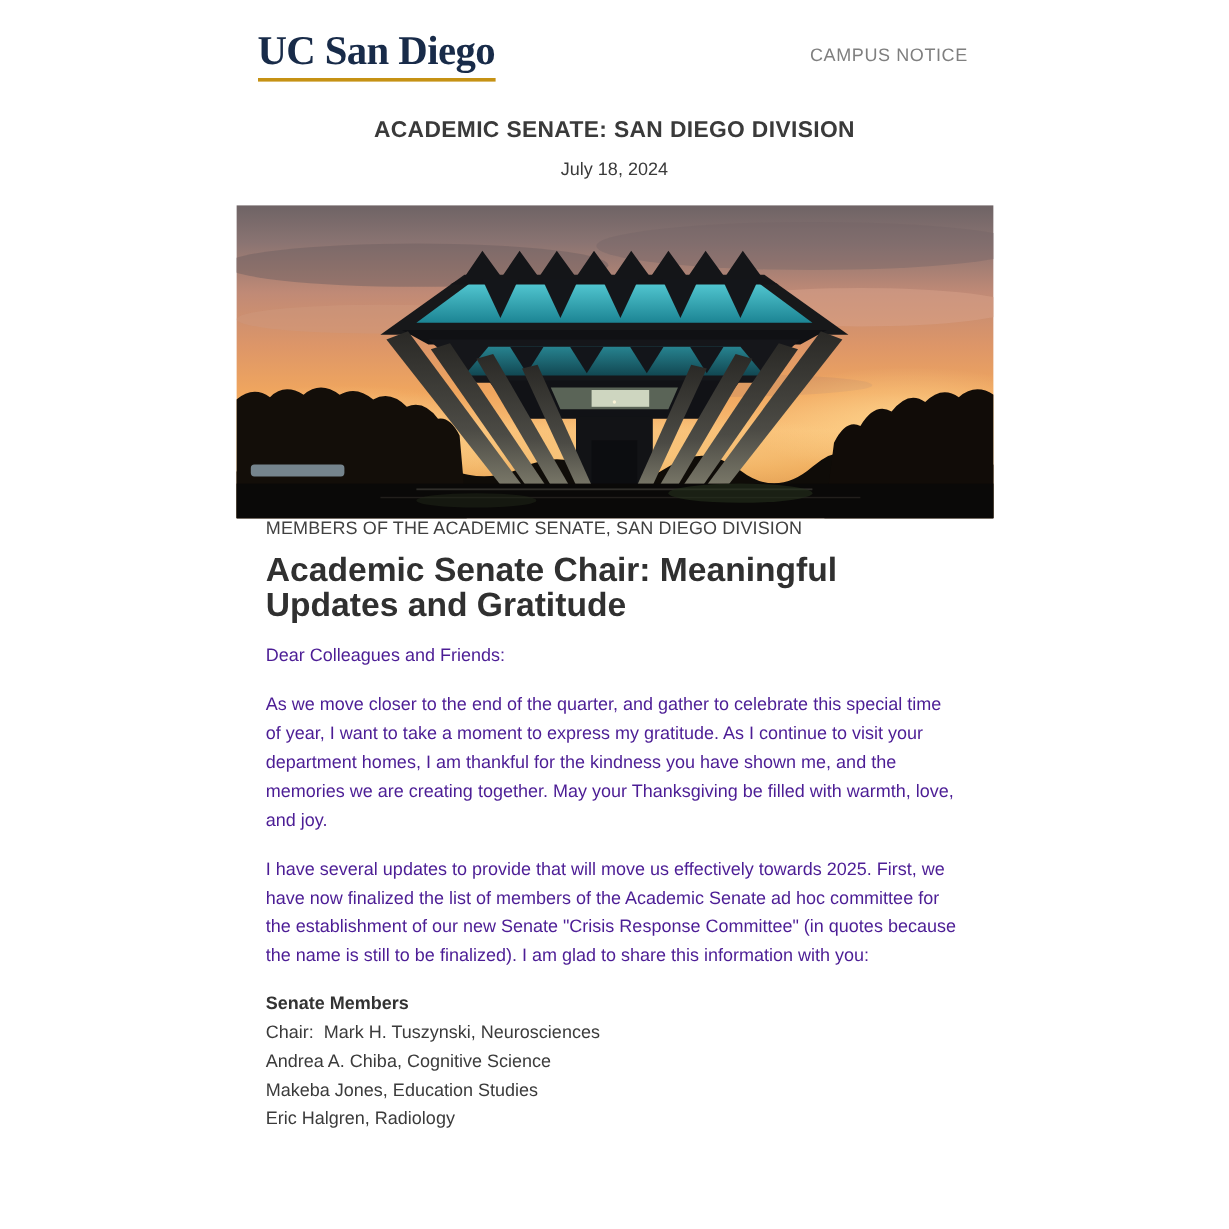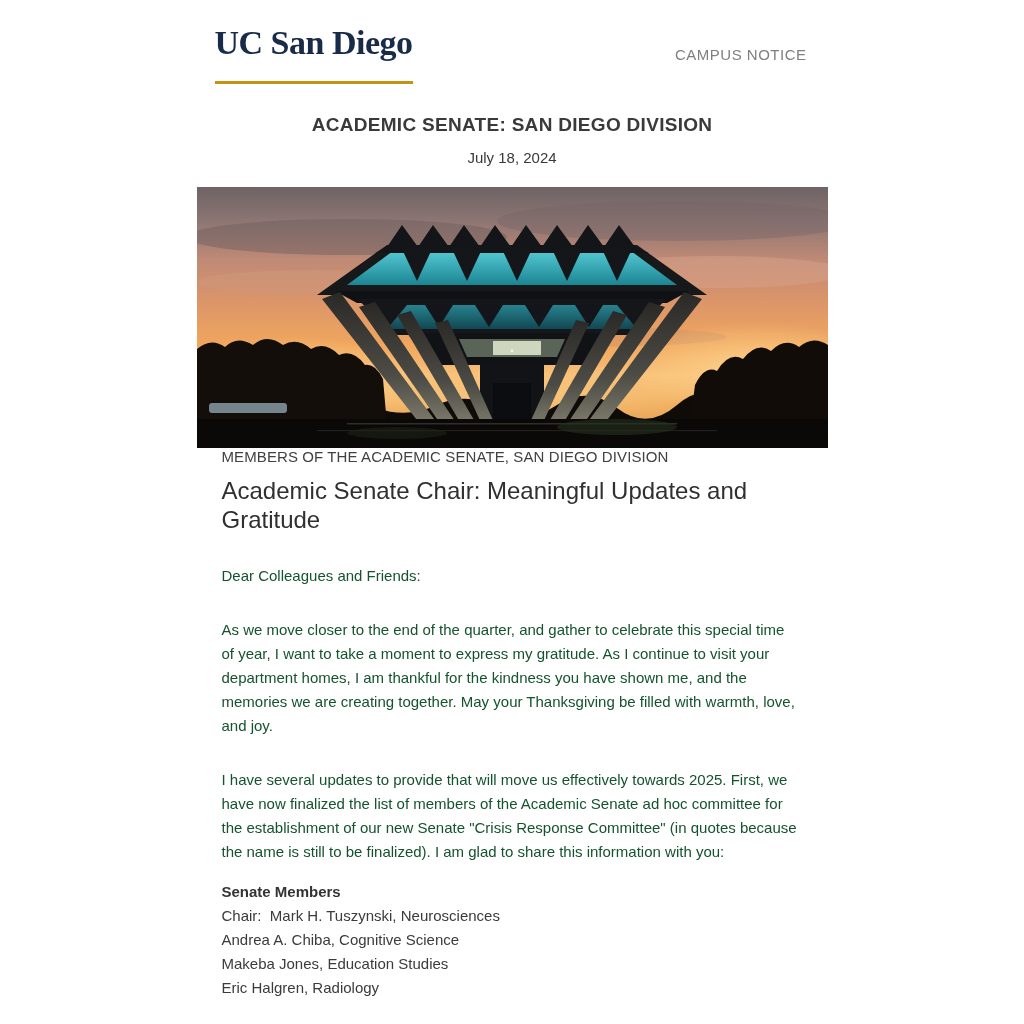--- a/index.html
+++ b/index.html
@@ -25,21 +25,21 @@
   }
   .logo {
     display: inline-block;
     font-family: "Liberation Serif", serif;
     font-weight: bold;
     font-size: 34px;
     letter-spacing: -0.5px;
     color: #182B49;
     line-height: 1.05;
     border-bottom: 3px solid #C69214;
-    padding-bottom: 20px;
+    padding-bottom: 4px;
     text-decoration: none;
     cursor: pointer;
   }
   .campus-notice {
     font-size: 15px;
     font-weight: 400;
     letter-spacing: 0.5px;
     color: #7f7f7f;
   }
   
@@ -66,30 +66,30 @@
   .hero svg { display: block; }
   
   main { padding: 0 28px 0 25px; }
   .audience-line {
     font-size: 15px;
     letter-spacing: 0.1px;
     color: #414141;
   }
   h1.headline {
     margin-top: 11px;
-    font-size: 24px;
-    font-weight: 400;
+    font-size: 28px;
+    font-weight: 700;
     line-height: 29px;
     color: #303030;
   }
   p.body-text {
-    margin-top: 30px;
+    margin-top: 17px;
     font-size: 15px;
     line-height: 24px;
-    color: #14532d;
+    color: #4c1d95;
   }
   .members-block { margin-top: 16px; }
   .members-heading {
     font-size: 15px;
     line-height: 24px;
     font-weight: bold;
     color: #333333;
   }
   .member-line {
     font-size: 15px;

